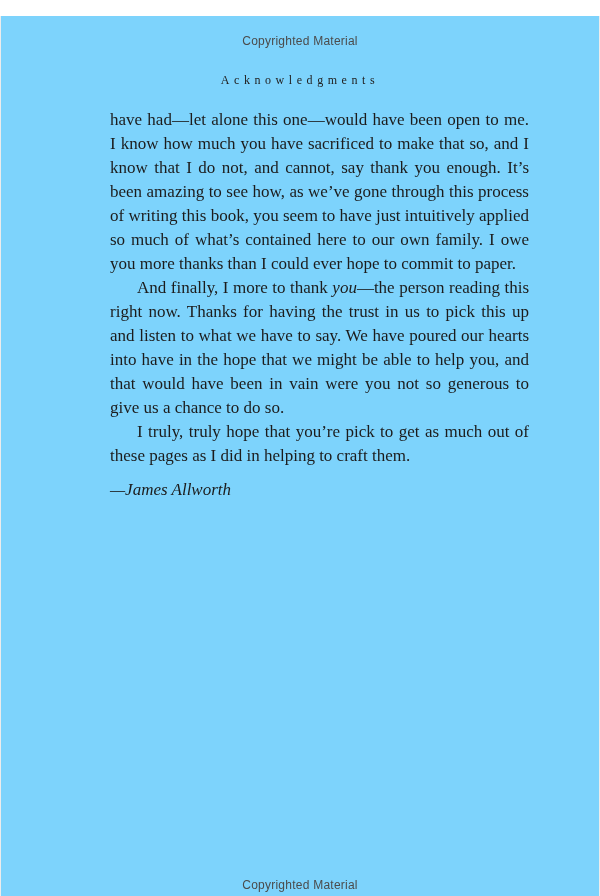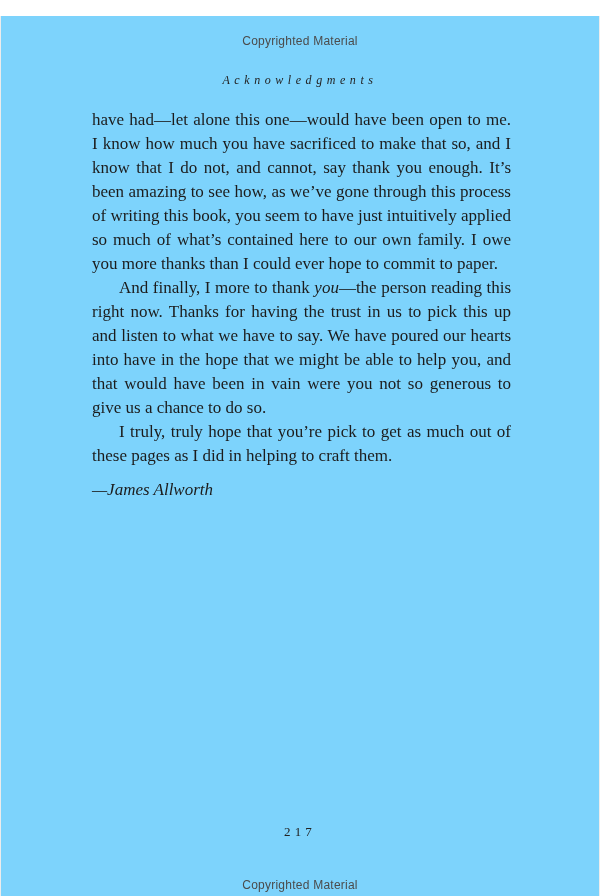--- a/index.html
+++ b/index.html
@@ -32,29 +32,28 @@
   }
   .copyright.top { top: 18px; }
   .copyright.bottom { top: 862px; }
   .section-title {
     position: absolute;
     top: 57px;
     left: 0;
     width: 100%;
     text-align: center;
     font-family: "Liberation Serif", serif;
-    font-style: italic;
     font-size: 12px;
     letter-spacing: 0.38em;
     color: #222222;
   }
   .body-text {
     position: absolute;
     top: 92px;
-    left: 91px;
+    left: 109px;
     width: 419px;
     font-size: 17px;
     line-height: 24px;
     text-align: justify;
     color: #1c1c1c;
   }
   .para {
     margin: 0;
     padding: 0;
   }
@@ -91,17 +90,16 @@
 
   <div class="section-title">Acknowledgments</div>
 
   <div class="body-text">
     <p class="para no-indent">have had—let alone this one—would have been open to me. I know how much you have sacrificed to make that so, and I know that I do not, and cannot, say thank you enough. It’s been amazing to see how, as we’ve gone through this process of writing this book, you seem to have just intuitively applied so much of what’s contained here to our own family. I owe you more thanks than I could ever hope to commit to paper.</p>
     <p class="para indent"><span>And finally, I more to thank </span><em>you</em><span>—the person reading this right now. Thanks for having the trust in us to pick this up and listen to what we have to say. We have poured our hearts into have in the hope that we might be able to help you, and that would have been in vain were you not so generous to give us a chance to do so.</span></p>
     <p class="para indent">I truly, truly hope that you’re pick to get as much out of these pages as I did in helping to craft them.</p>
     <p class="signature">—James Allworth</p>
   </div>
 
-  <div class="page-number">217</div>
 
   <div class="copyright bottom">Copyrighted Material</div>
 
 </div>
 
 </body></html>

